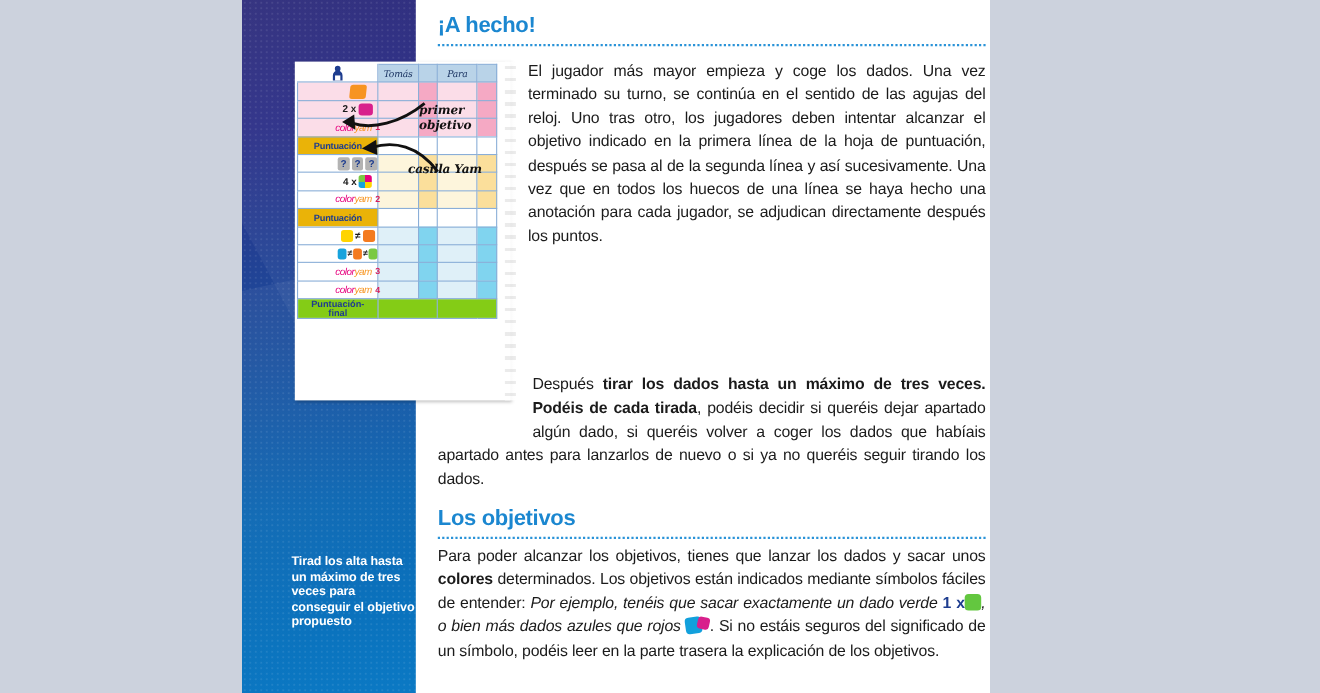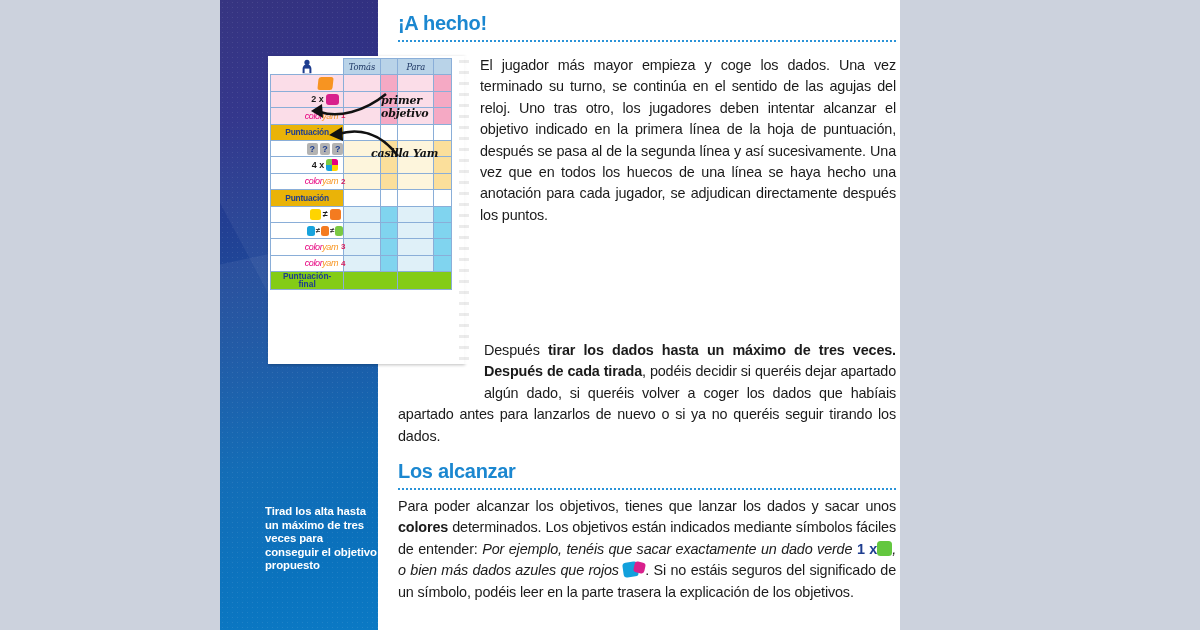--- a/index.html
+++ b/index.html
@@ -370,23 +370,23 @@
       <div class="dotline"></div>
     </div>
 
     <p class="body" style="position:absolute;left:82px;top:55px;width:416px;">El jugador más mayor empieza y coge los dados. Una vez terminado su turno, se continúa en el sentido de las agujas del reloj. Uno tras otro, los jugadores deben intentar alcanzar el objetivo indicado en la primera línea de la hoja de puntuación, después se pasa al de la segunda línea y así sucesivamente. Una vez que en todos los huecos de una línea se haya hecho una anotación para cada jugador, se adjudican directamente después los puntos.</p>
 
     <div style="position:absolute;left:82px;top:228px;width:416px;">
     </div>
 
     <div style="position:absolute;left:0px;top:340px;width:498px;">
       <div class="wrapshape"></div>
-      <p class="body"><span>Después </span><b>tirar los dados hasta un máximo de tres veces. Después de cada tirada</b><span>, podéis decidir si queréis dejar apartado algún dado, si queréis volver a coger los dados que habíais apartado antes para lanzarlos de nuevo o si ya no queréis seguir tirando los dados.</span></p>
+      <p class="body"><span>Después </span><b>tirar los dados hasta un máximo de tres veces. Podéis de cada tirada</b><span>, podéis decidir si queréis dejar apartado algún dado, si queréis volver a coger los dados que habíais apartado antes para lanzarlos de nuevo o si ya no queréis seguir tirando los dados.</span></p>
     </div>
 
     <div style="position:absolute;left:0px;top:460px;width:498px;">
-      <h2 class="secheading">Los alcanzar</h2>
+      <h2 class="secheading">Los objetivos</h2>
       <div class="dotline"></div>
       <p class="body" style="margin-top:2px;"><span>Para poder alcanzar los objetivos, tienes que lanzar los dados y sacar unos </span><b>colores</b><span> determinados. Los objetivos están indicados mediante símbolos fáciles de entender: </span><i>Por ejemplo, tenéis que sacar exactamente un dado verde </i><b style="color:#1e3d8f">1 x</b><span class="die die-green"></span><i>, o bien más dados azules que rojos </i><span class="dicepair"><span class="die die-blue-big"></span><span class="die die-pink-small"></span></span><span>. Si no estáis seguros del significado de un símbolo, podéis leer en la parte trasera la explicación de los objetivos.</span></p>
     </div>
 
   </div>
 </div>
 
 </body></html>

